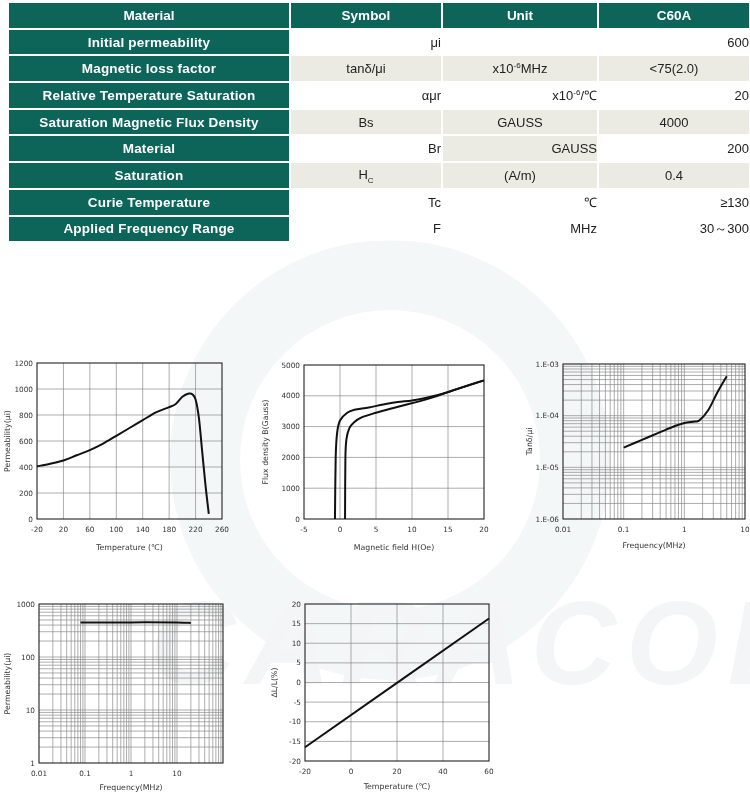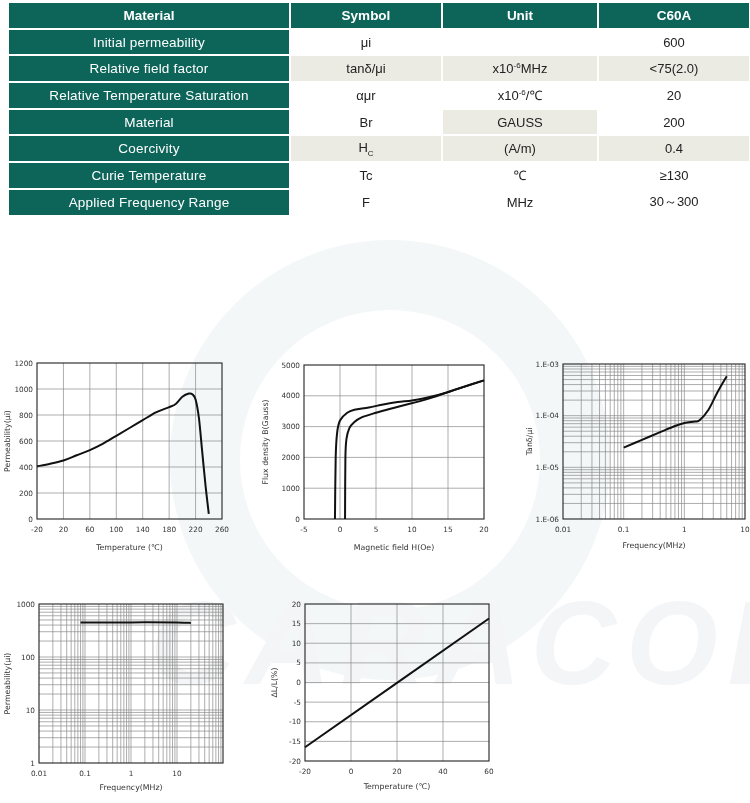--- a/index.html
+++ b/index.html
@@ -21,23 +21,23 @@
     border-spacing: 2px; z-index: 1; table-layout: fixed;
   }
   table.spec td, table.spec th {
     height: 24.7px; text-align: center; vertical-align: middle; font-size: 13px;
     padding: 0;
   }
   table.spec th {
     background: #0d655a; color: #fff; font-weight: bold; font-size: 13.5px;
   }
   table.spec td.label {
-    background: #0d655a; color: #fff; font-weight: normal; font-size: 13.5px; letter-spacing: 0.2px;
-  }
-  table.spec tr.odd td.val { background: rgba(255,255,255,0.6); }
+    background: #0d655a; color: #fff; font-weight: bold; font-size: 13.5px; letter-spacing: 0.2px;
+  }
+  table.spec tr.odd td.val { background: rgba(255,255,255,0.6); text-align: right; }
   table.spec tr.even td.val { background: #ecebe3; }
   sup, sub { font-size: 8px; }
 
   svg.chart { position: absolute; z-index: 1; overflow: visible; }
   svg.chart text { font-family: "DejaVu Sans", sans-serif; font-size: 7.3px; fill: #333; }
   svg.chart text.axlabel { font-size: 7.8px; }
   .grid { stroke: #8a8a8a; stroke-width: 0.7; }
   .frame { stroke: #222; stroke-width: 1.1; fill: none; }
   .curve { stroke: #111; stroke-width: 2; fill: none; stroke-linejoin: round; }
 </style>
@@ -61,39 +61,45 @@
     <th>Unit</th>
     <th>C60A</th>
   </tr>
   <tr class="odd">
     <td class="label">Initial permeability</td>
     <td class="val">μi</td>
     <td class="val"></td>
     <td class="val">600</td>
   </tr>
   <tr class="even">
-    <td class="label">Relative field factor</td>
+    <td class="label">Magnetic loss factor</td>
     <td class="val">tanδ/μi</td>
     <td class="val"><span>x10</span><sup>-6</sup><span>MHz</span></td>
     <td class="val">&lt;75(2.0)</td>
   </tr>
   <tr class="odd">
     <td class="label">Relative Temperature Saturation</td>
     <td class="val">αμr</td>
     <td class="val"><span>x10</span><sup>-6</sup><span>/℃</span></td>
     <td class="val">20</td>
   </tr>
+  <tr class="even">
+    <td class="label">Saturation Magnetic Flux Density</td>
+    <td class="val">Bs</td>
+    <td class="val">GAUSS</td>
+    <td class="val">4000</td>
+  </tr>
   <tr class="odd">
     <td class="label">Material</td>
     <td class="val">Br</td>
     <td class="val" style="background:#ecebe3">GAUSS</td>
     <td class="val">200</td>
   </tr>
   <tr class="even">
-    <td class="label">Coercivity</td>
+    <td class="label">Saturation</td>
     <td class="val"><span>H</span><sub>C</sub></td>
     <td class="val">(A/m)</td>
     <td class="val">0.4</td>
   </tr>
   <tr class="odd">
     <td class="label">Curie Temperature</td>
     <td class="val">Tc</td>
     <td class="val">℃</td>
     <td class="val">≥130</td>
   </tr>

